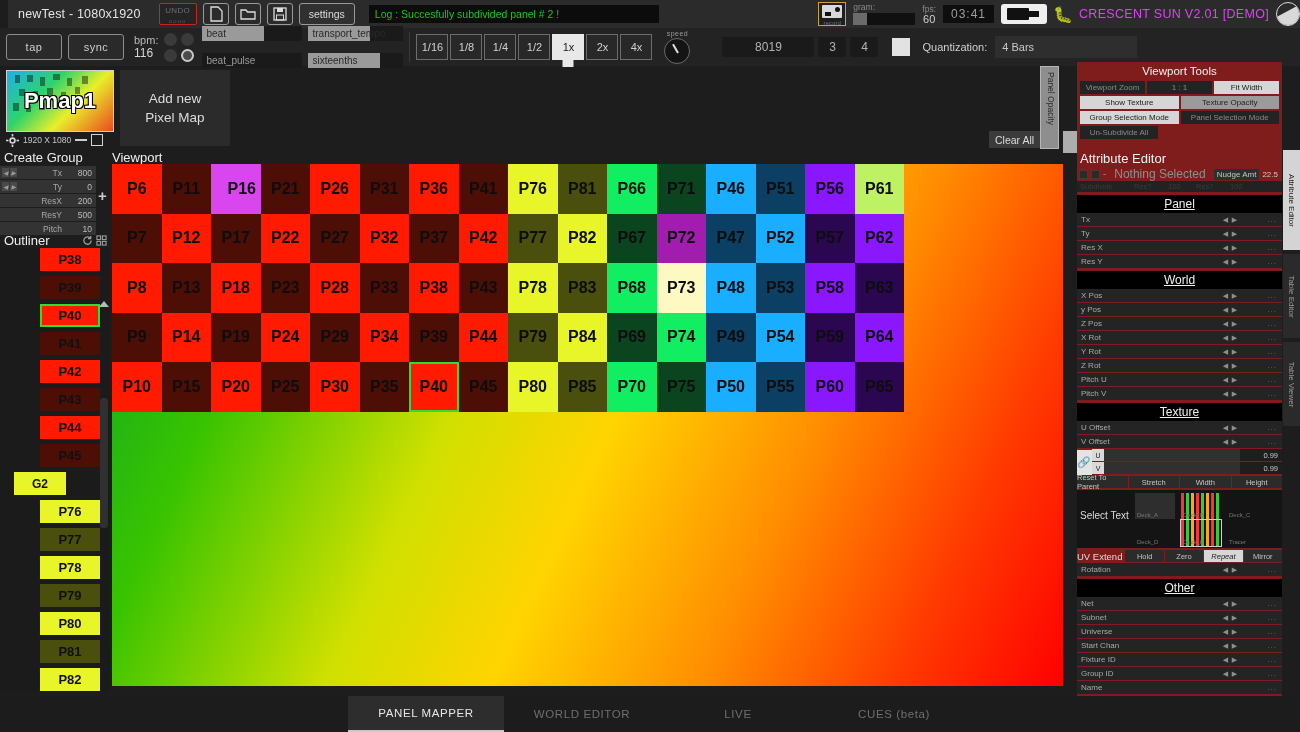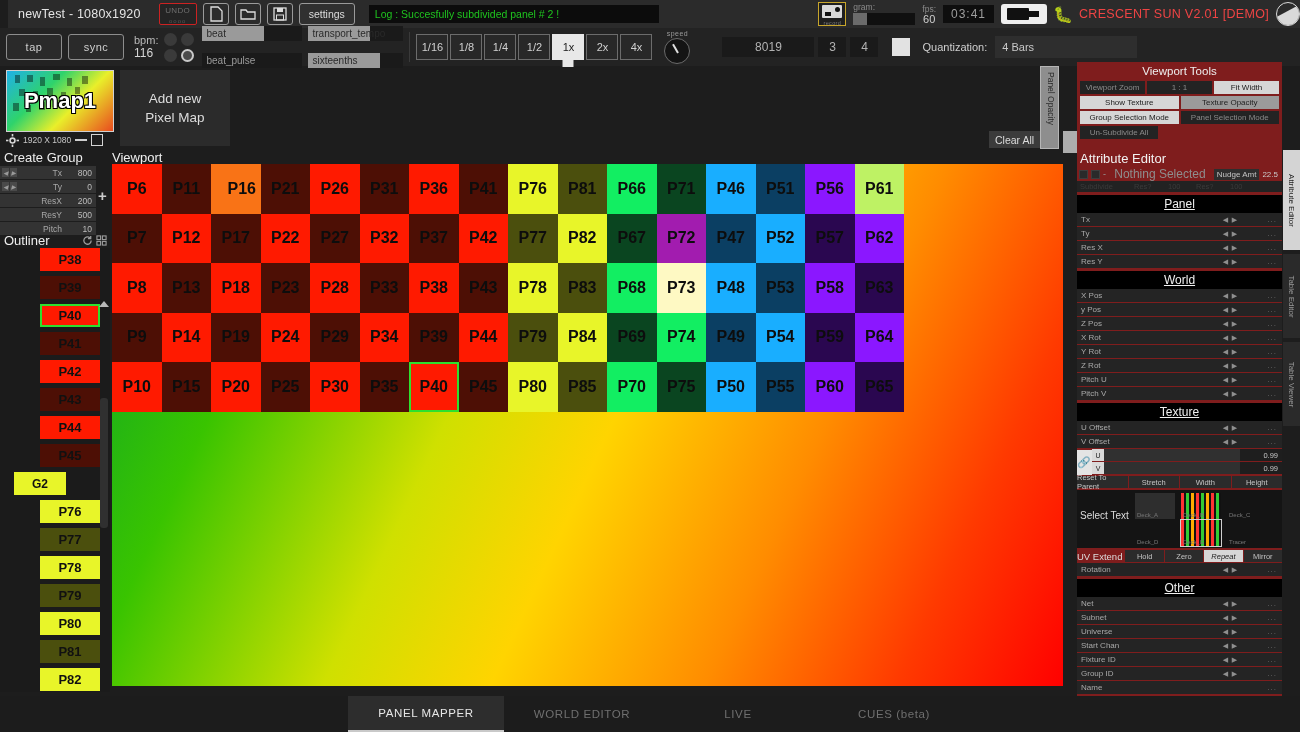--- a/index.html
+++ b/index.html
@@ -49,21 +49,21 @@
   .fps b{ display:block; font-size:11px; color:#cfcfcf; font-weight:normal; }
   .clock{ background:#0e0e0e; padding:2px 8px; font-size:12px; color:#9d9d9d;
           letter-spacing:1px; }
   .plug{ width:46px; height:20px; background:#efefef; border-radius:3px; position:relative;}
   .plug:before{ content:""; position:absolute; left:6px; top:4px; width:22px; height:12px;
                 background:#111; border-radius:1px;}
   .plug:after{ content:""; position:absolute; left:27px; top:7px; width:11px; height:6px;
                background:#111;}
   .bug{ width:18px; height:22px; display:flex; align-items:center; justify-content:center;
         color:#b22222; font-size:16px;}
-  .brand{ font-size:12.5px; color:#ef4444; letter-spacing:.3px; }
+  .brand{ font-size:12.5px; color:#d946ef; letter-spacing:.3px; }
   .logo-c{ width:24px;height:24px;border:1.6px solid #d9d9d9;border-radius:50%;
            position:relative; overflow:hidden;}
   .logo-c:after{content:"";position:absolute;left:-4px;top:9px;width:30px;height:18px;
                 background:#d9d9d9;transform:rotate(-28deg);}
 
   
   .transport{ position:absolute; left:0; top:28px; width:1300px; height:38px;
               background:#232323; display:flex; align-items:center; }
   .tapbtn{ width:56px; height:26px; margin-left:6px; border:1px solid #8d8d8d;
            border-radius:3px; background:#2a2a2a; font-size:11px; color:#cfcfcf;
@@ -528,21 +528,21 @@
         </div>
         <div class="cell" style="background: rgb(77, 15, 5);">
           <span>P13</span>
         </div>
         <div class="cell" style="background: rgb(255, 26, 0);">
           <span>P14</span>
         </div>
         <div class="cell" style="background: rgb(77, 15, 5);">
           <span>P15</span>
         </div>
-        <div class="cell" style="background: #f97316; padding-left: 12px;">
+        <div class="cell" style="background: #d946ef; padding-left: 12px;">
           <span>P16</span>
         </div>
         <div class="cell" style="background: rgb(77, 15, 5);">
           <span>P17</span>
         </div>
         <div class="cell" style="background: rgb(255, 26, 0);">
           <span>P18</span>
         </div>
         <div class="cell" style="background: rgb(77, 15, 5);">
           <span>P19</span>

